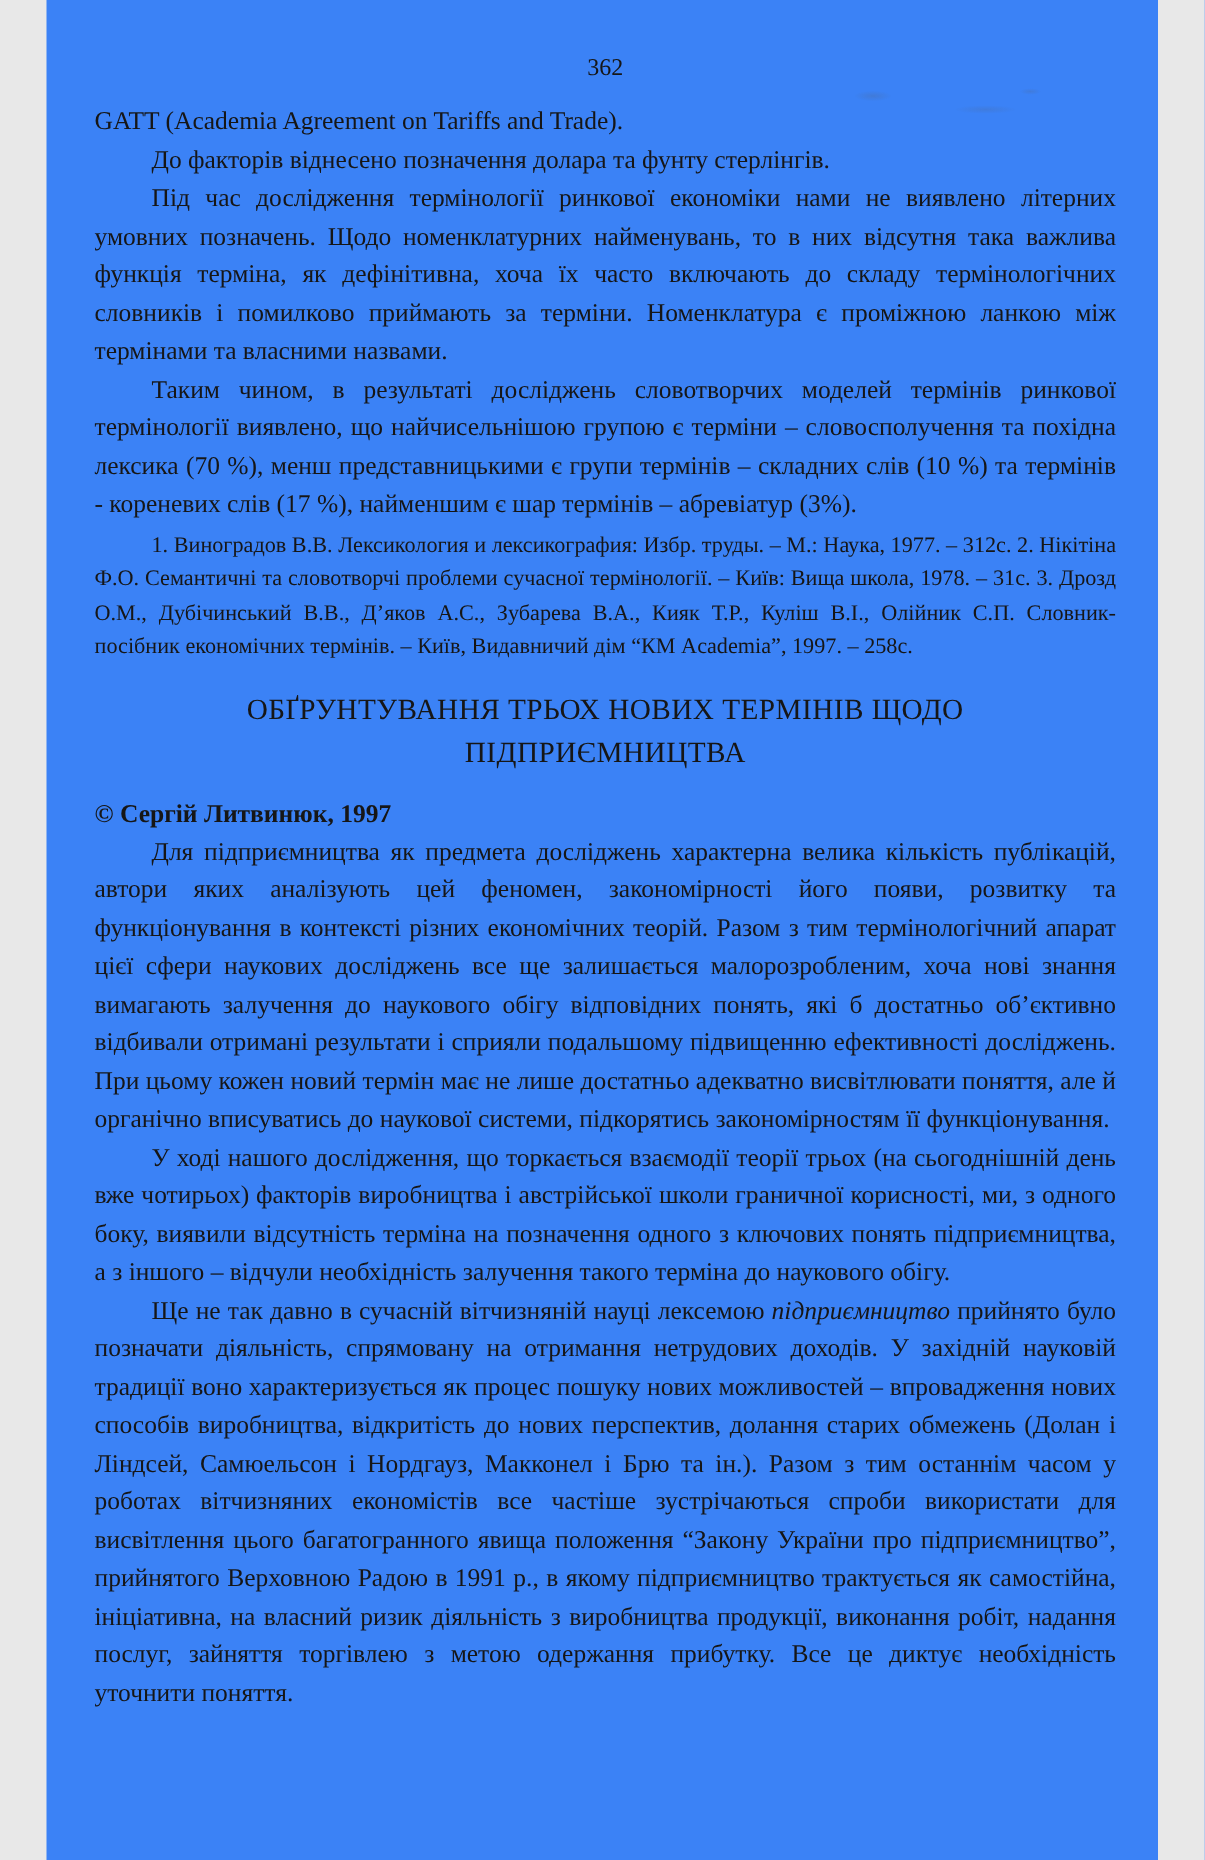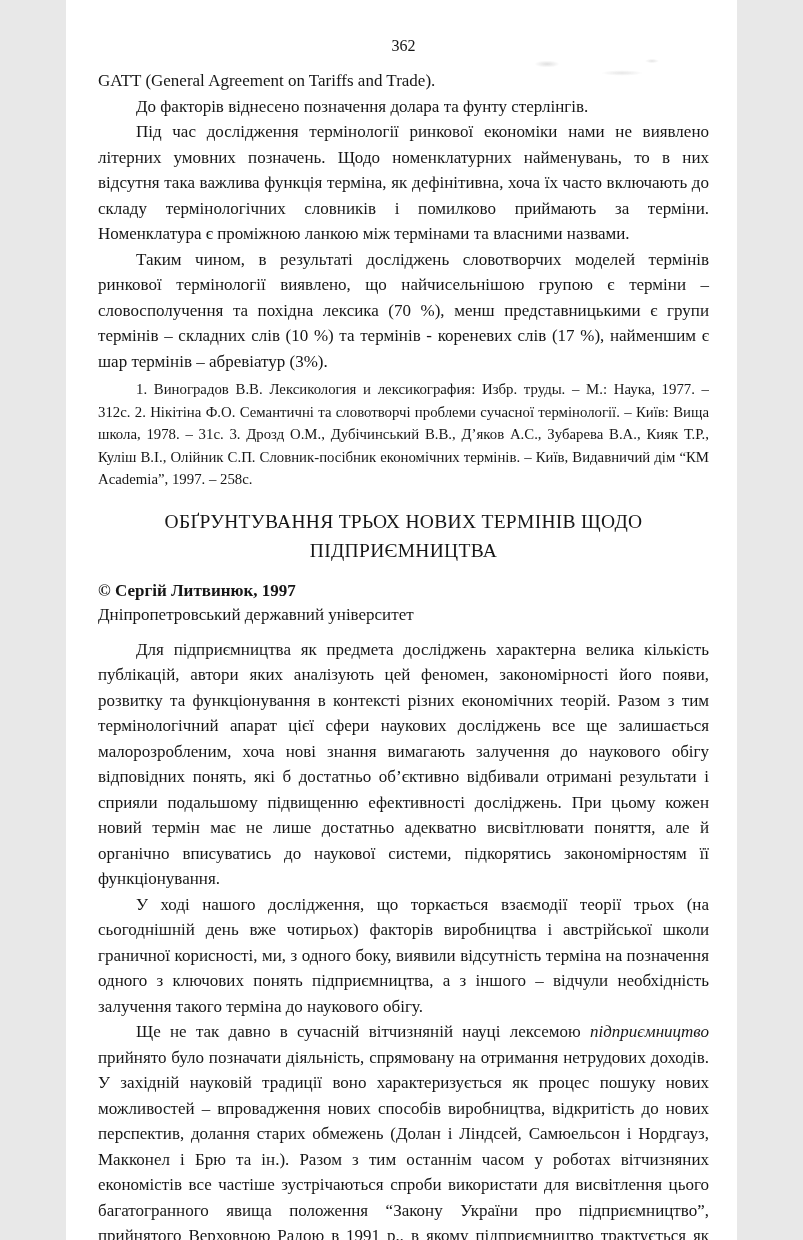--- a/index.html
+++ b/index.html
@@ -2,24 +2,24 @@
 <html lang="uk"><head>
 <meta charset="utf-8">
 <style>
   html, body {
     margin: 0;
     padding: 0;
     background: #e8e8e8;
   }
   .page {
     position: relative;
-    width: 671px;
+    width: 741px;
     height: 1240px;
     margin: 0 auto;
-    background: #ffffff;
+    background: #3b82f6;
     color: #161616;
     font-family: "Liberation Serif", "DejaVu Serif", serif;
     box-sizing: border-box;
     padding: 36px 28px 0 32px;
     overflow: hidden;
   }
   .scan-artifact {
     position: absolute;
     top: 52px;
     right: 70px;
@@ -81,35 +81,34 @@
 </style>
 </head>
 <body>
 
 <div class="page">
 
   <div class="scan-artifact"></div>
 
   <div class="page-number">362</div>
 
-  <p class="body no-indent">GATT (General Agreement on Tariffs and Trade).</p>
+  <p class="body no-indent">GATT (Academia Agreement on Tariffs and Trade).</p>
 
   <p class="body">До факторів віднесено позначення долара та фунту стерлінгів.</p>
 
   <p class="body">Під час дослідження термінології ринкової економіки нами не виявлено літерних умовних позначень. Щодо номенклатурних найменувань, то в них відсутня така важлива функція терміна, як дефінітивна, хоча їх часто включають до складу термінологічних словників і помилково приймають за терміни. Номенклатура є проміжною ланкою між термінами та власними назвами.</p>
 
   <p class="body">Таким чином, в результаті досліджень словотворчих моделей термінів ринкової термінології виявлено, що найчисельнішою групою є терміни – словосполучення та похідна лексика (70 %), менш представницькими є групи термінів – складних слів (10 %) та термінів - кореневих слів (17 %), найменшим є шар термінів – абревіатур (3%).</p>
 
   <p class="refs">1. Виноградов В.В. Лексикология и лексикография: Избр. труды. – М.: Наука, 1977. – 312с. 2. Нікітіна Ф.О. Семантичні та словотворчі проблеми сучасної термінології. – Київ: Вища школа, 1978. – 31с. 3. Дрозд О.М., Дубічинський В.В., Д’яков А.С., Зубарева В.А., Кияк Т.Р., Куліш В.І., Олійник С.П. Словник-посібник економічних термінів. – Київ, Видавничий дім “КМ Academia”, 1997. – 258с.</p>
 
   <h1 class="title">ОБҐРУНТУВАННЯ ТРЬОХ НОВИХ ТЕРМІНІВ ЩОДО ПІДПРИЄМНИЦТВА</h1>
 
   <p class="author">© Сергій Литвинюк, 1997</p>
 
-  <p class="affiliation">Дніпропетровський державний університет</p>
 
   <p class="body">Для підприємництва як предмета досліджень характерна велика кількість публікацій, автори яких аналізують цей феномен, закономірності його появи, розвитку та функціонування в контексті різних економічних теорій. Разом з тим термінологічний апарат цієї сфери наукових досліджень все ще залишається малорозробленим, хоча нові знання вимагають залучення до наукового обігу відповідних понять, які б достатньо об’єктивно відбивали отримані результати і сприяли подальшому підвищенню ефективності досліджень. При цьому кожен новий термін має не лише достатньо адекватно висвітлювати поняття, але й органічно вписуватись до наукової системи, підкорятись закономірностям її функціонування.</p>
 
   <p class="body">У ході нашого дослідження, що торкається взаємодії теорії трьох (на сьогоднішній день вже чотирьох) факторів виробництва і австрійської школи граничної корисності, ми, з одного боку, виявили відсутність терміна на позначення одного з ключових понять підприємництва, а з іншого – відчули необхідність залучення такого терміна до наукового обігу.</p>
 
   <p class="body"><span>Ще не так давно в сучасній вітчизняній науці лексемою </span><em class="term">підприємництво</em><span> прийнято було позначати діяльність, спрямовану на отримання нетрудових доходів. У західній науковій традиції воно характеризується як процес пошуку нових можливостей – впровадження нових способів виробництва, відкритість до нових перспектив, долання старих обмежень (Долан і Ліндсей, Самюельсон і Нордгауз, Макконел і Брю та ін.). Разом з тим останнім часом у роботах вітчизняних економістів все частіше зустрічаються спроби використати для висвітлення цього багатогранного явища положення “Закону України про підприємництво”, прийнятого Верховною Радою в 1991 р., в якому підприємництво трактується як самостійна, ініціативна, на власний ризик діяльність з виробництва продукції, виконання робіт, надання послуг, зайняття торгівлею з метою одержання прибутку. Все це диктує необхідність уточнити поняття.</span></p>
 
 </div>
 
 </body></html>

